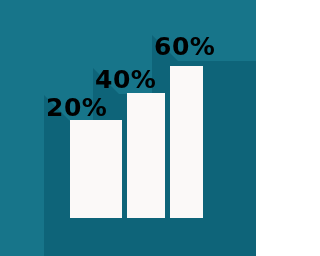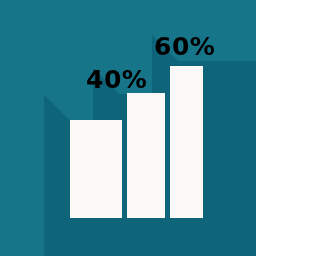--- a/index.html
+++ b/index.html
@@ -76,18 +76,19 @@
     <div class="shadow-shape" style="left:152px; top:35px; width:200px; height:200px;
                 clip-path: polygon(0 0, 26px 26px, 200px 26px, 200px 200px, 0 200px);"></div>
   </div>
 
   <div id="plot-layer">
 
     <div class="bar" style="left:70px; top:120px; width:52px; height:98px;"></div>
     <div class="bar" style="left:127px; top:93px; width:38px; height:125px;"></div>
     <div class="bar" style="left:170px; top:66px; width:33px; height:152px;"></div>
 
-    <div class="bar-label" style="left:86px; top:67px;text-align:center;">40%</div>
+    <div class="bar-label" style="left:46px; top:95px;">20%</div>
+    <div class="bar-label" style="left:95px; top:67px;text-align:center;">40%</div>
     <div class="bar-label" style="left:154px; top:34px;">60%</div>
 
   </div>
 
 </div>
 
 </body></html>

